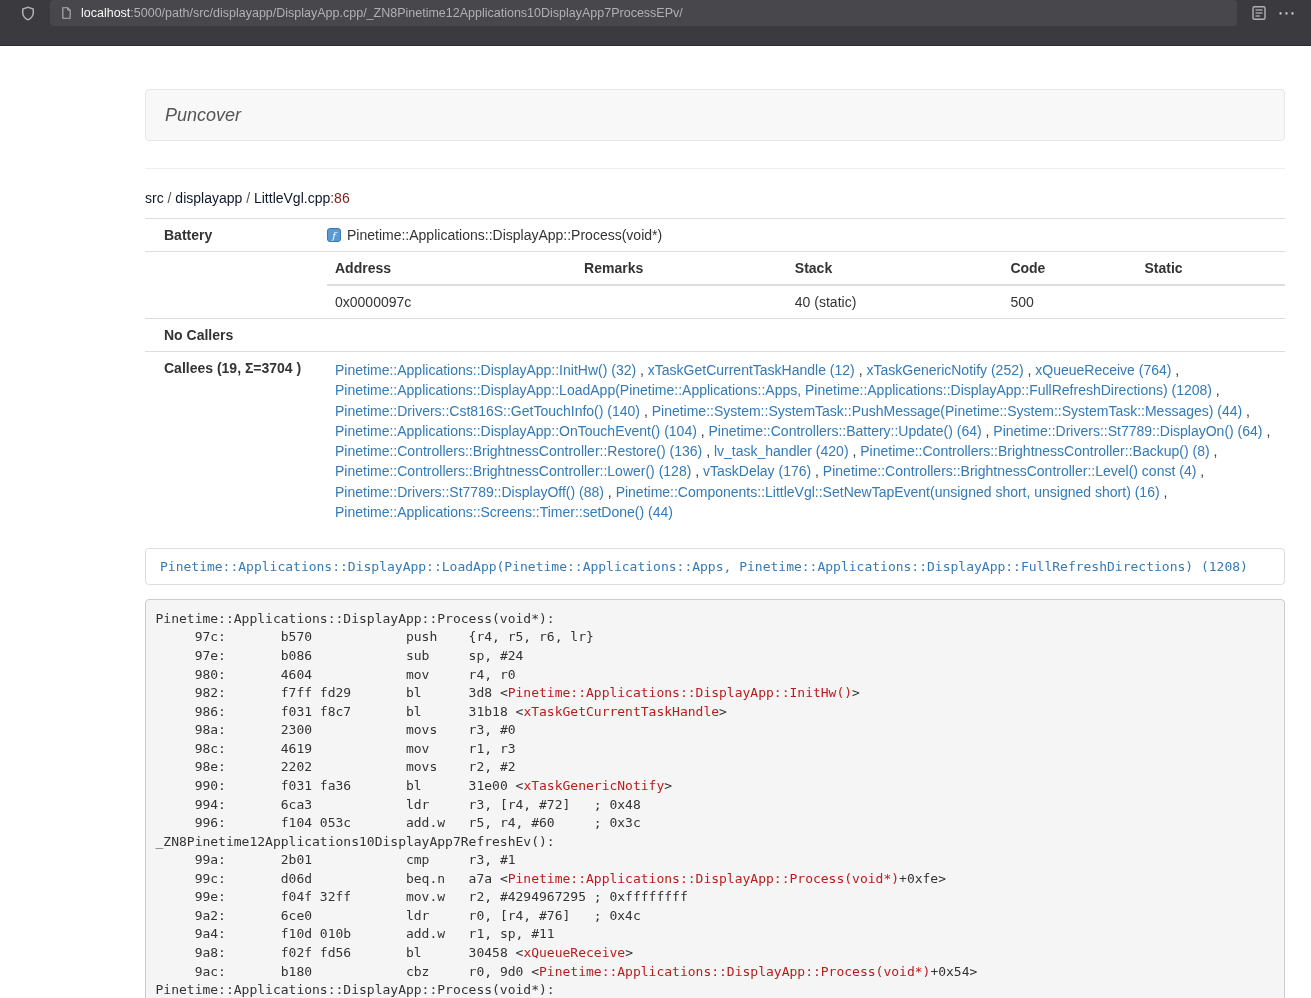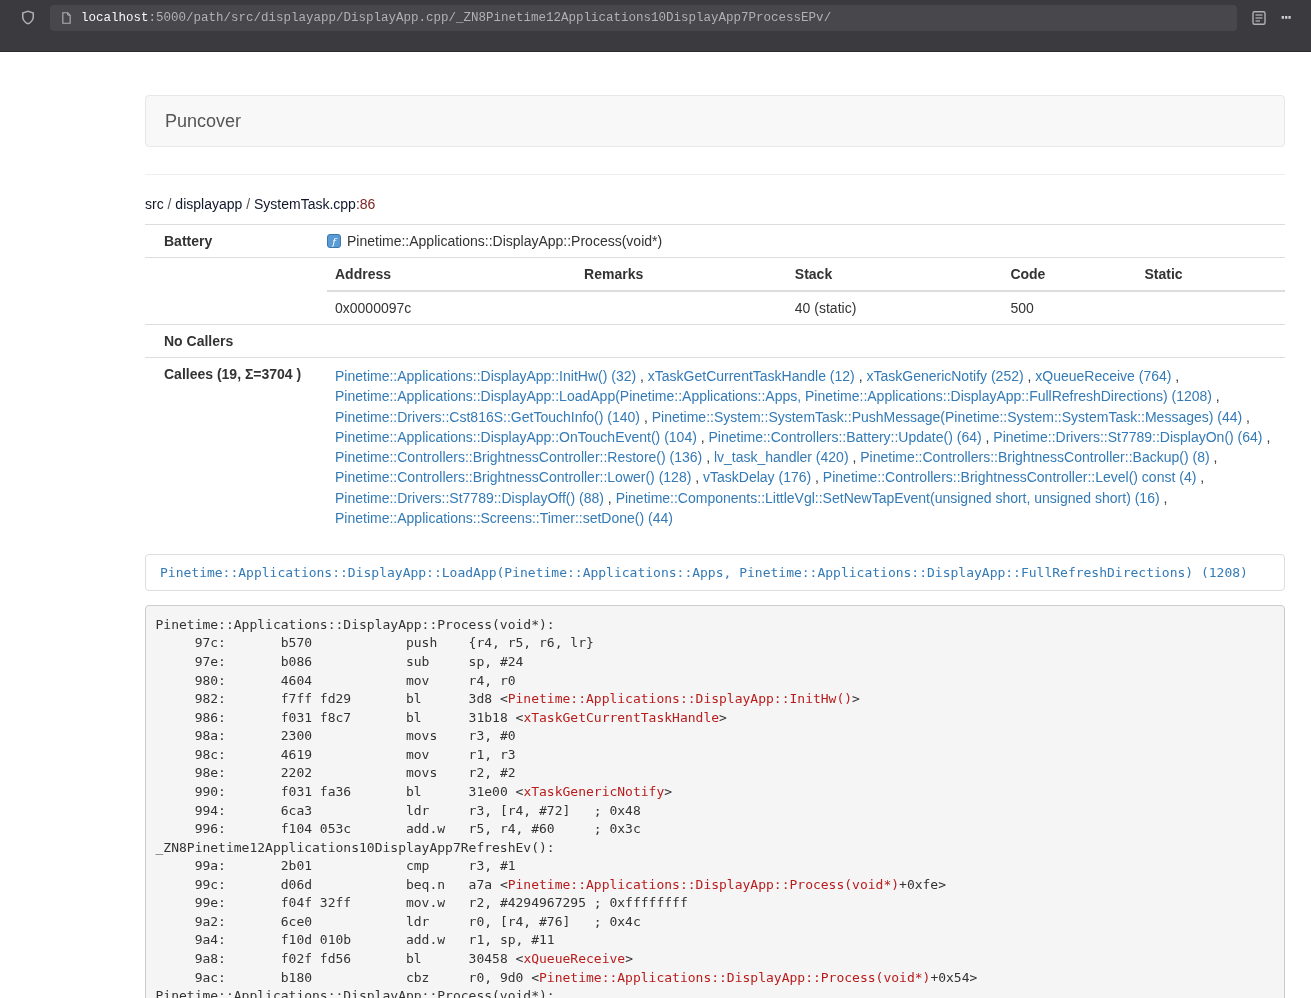--- a/index.html
+++ b/index.html
@@ -1,35 +1,35 @@
 <!DOCTYPE html>
 <html><head>
 <meta charset="utf-8">
 <style>
   html,body{margin:0;padding:0;}
   body{width:1311px;height:998px;overflow:hidden;background:#ffffff;
        font-family:"Liberation Sans",sans-serif;font-size:14px;color:#333;}
 
   
-  .browser-bar{height:35px;background:#3b3b3f;display:flex;align-items:center;
-               padding:0 10px 16px 14px;border-bottom:1px solid #2a2a2e;font-family:Liberation Mono, monospace;}
+  .browser-bar{height:35px;background:#3b3b3f;display:flex;align-items:flex-start;
+               padding:0 10px 10px 14px;border-bottom:1px solid #2a2a2e;}
   .chrome-btn{display:flex;align-items:center;justify-content:center;
               width:28px;height:26px;border-radius:3px;flex:0 0 auto;cursor:pointer;}
   .urlbar{flex:1;height:26px;background:#47474c;border-radius:4px;margin:0 8px 0 8px;
           display:flex;align-items:center;padding:0 10px;min-width:0;}
   .url-text{white-space:nowrap;overflow:hidden;font-size:12.5px;margin-left:8px;}
   .url-host{color:#f9f9fa;}
   .url-rest{color:#b1b1b3;}
   .menu-glyph{color:#cfcfd2;font-size:18px;line-height:1;letter-spacing:1px;}
 
   
   .container{width:1140px;margin-left:145px;}
   .navbar{margin-top:43px;height:50px;background:#f8f8f8;border:1px solid #e7e7e7;
           border-radius:4px;display:flex;align-items:center;padding:0 19px;}
-  .brand{font-size:18px;color:#555;text-decoration:none;}
+  .brand{font-size:18px;color:#555;text-decoration:none;font-style:italic;}
   hr.rule{border:none;border-top:1px solid #eee;margin:27px 0 21px;}
 
   .breadcrumb{margin:0 0 12px;font-size:14px;}
   .breadcrumb a{color:#0f172a;text-decoration:none;}
   .breadcrumb .sep{color:#555;}
   .breadcrumb .line-no{color:#7f1d1d;}
 
   
   table.main{width:100%;border-collapse:collapse;margin-bottom:18px;}
   table.main>tbody>tr>th,
@@ -96,21 +96,21 @@
 
 <div class="container">
 
   <div class="navbar">
     <a href="#" class="brand">Puncover</a>
   </div>
 
   <hr class="rule">
 
   <div class="breadcrumb">
-    <a href="#">src</a><span class="sep"> / </span><a href="#">displayapp</a><span class="sep"> / </span><a href="#">SystemTask.cpp</a><span class="line-no">:86</span>
+    <a href="#">src</a><span class="sep"> / </span><a href="#">displayapp</a><span class="sep"> / </span><a href="#">LittleVgl.cpp</a><span class="line-no">:86</span>
   </div>
 
   <table class="main">
     <tbody>
       <tr>
         <th>Battery</th>
         <td class="fn-td">
           <span class="fn-cell">
             <span class="fn-icon">
               <svg width="14" height="14" viewBox="0 0 14 14">

